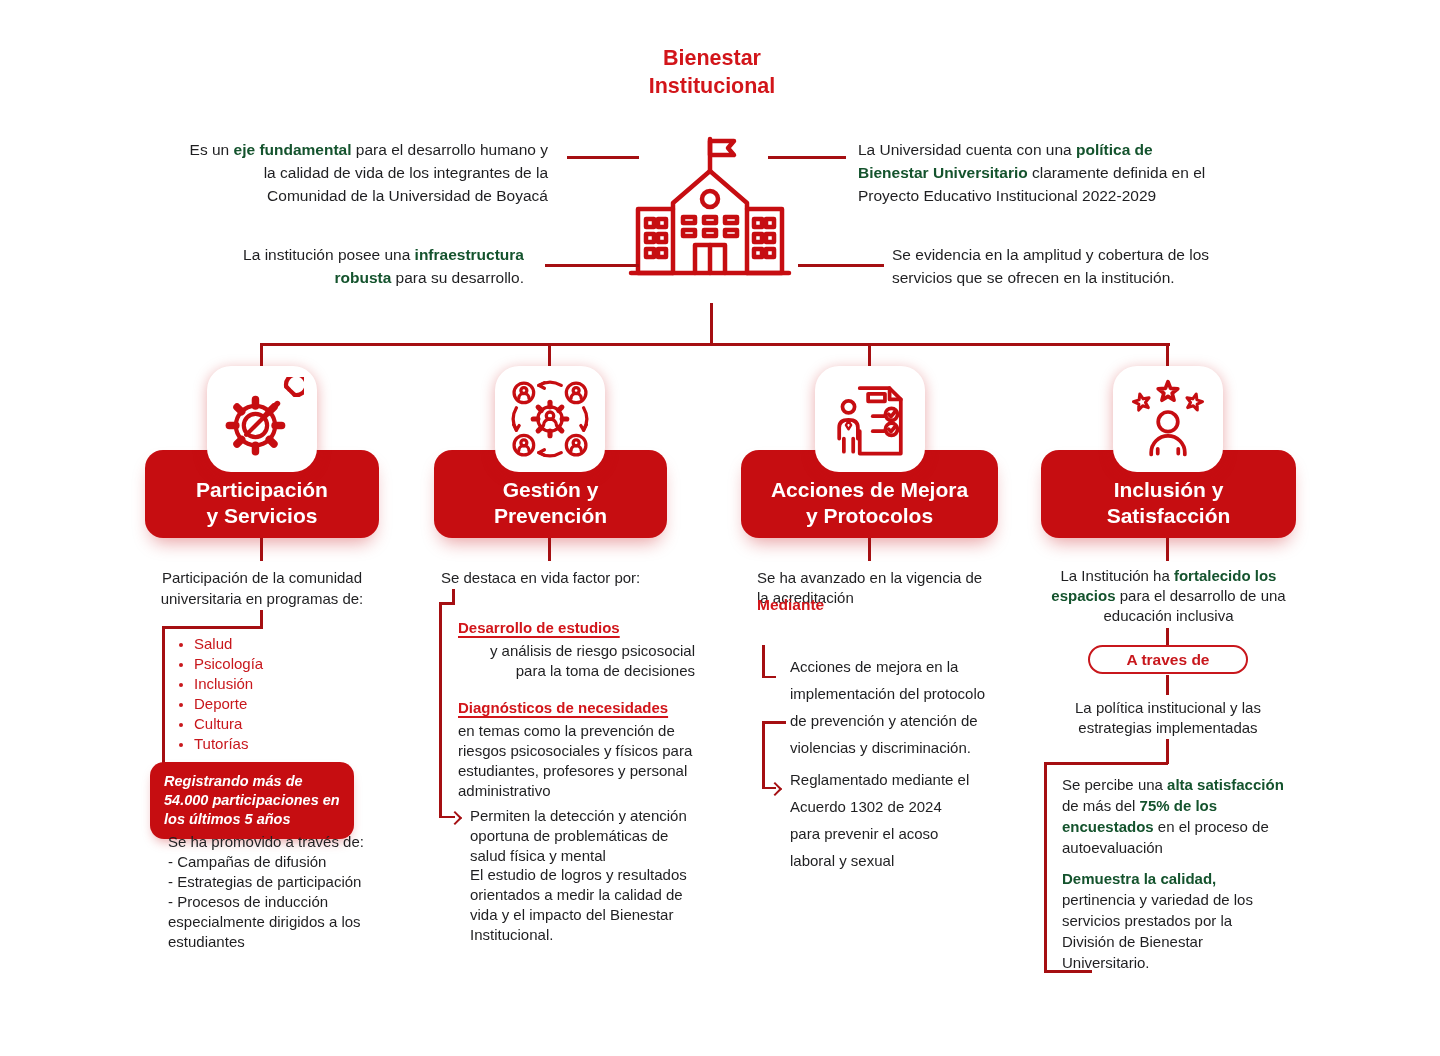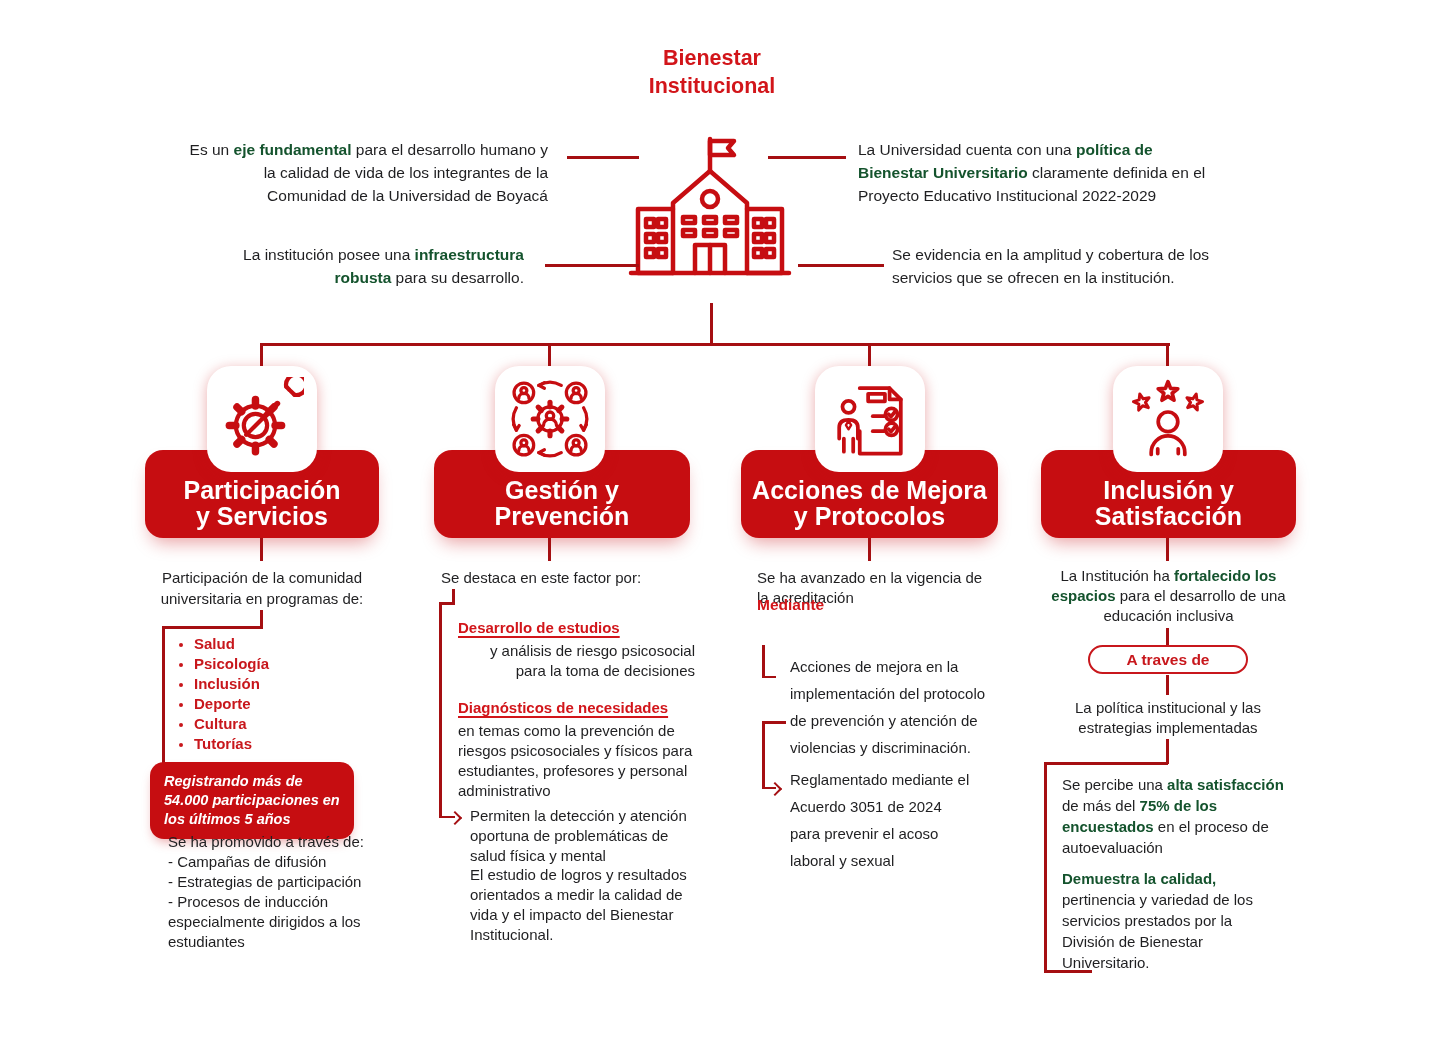--- a/index.html
+++ b/index.html
@@ -6,27 +6,27 @@
   .canvas{position:relative;width:1440px;height:1056px;background:#ffffff;overflow:hidden;
           font-family:"Liberation Sans",sans-serif;color:#1f1f21;}
   .abs{position:absolute;}
   .ln{position:absolute;background:#a50f12;}
   .title{font-size:21.5px;font-weight:bold;color:#d2151a;text-align:center;line-height:28px;}
   .note{font-size:15.5px;line-height:23px;}
   .seg-r{color:#14532d;font-weight:bold;}
   .hdr-box{position:absolute;background:#c60d11;border-radius:18px;height:88px;
            box-shadow:0 10px 18px -6px rgba(198,13,17,.40);}
   .hdr-box .t{position:absolute;left:0;right:0;top:27px;text-align:center;color:#fff;
-              font-size:25px;font-weight:bold;line-height:26px;}
+              font-size:21px;font-weight:bold;line-height:26px;}
   .icon-card{position:absolute;width:110px;height:106px;background:#fff;border-radius:24px;
              box-shadow:0 3px 14px rgba(198,13,17,.35);display:flex;align-items:center;justify-content:center;}
   .body-txt{font-size:15px;line-height:20px;}
   .red-head{color:#d2151a;font-weight:bold;text-decoration:underline;text-decoration-thickness:1.5px;text-underline-offset:3px;}
   .bullets{margin:0;padding:0 0 0 16px;list-style:disc;}
-  .bullets li{color:#c8171c;font-weight:bold;font-size:15px;line-height:20px;}
+  .bullets li{color:#c8171c;font-weight:normal;font-size:15px;line-height:20px;}
   .bullets li::marker{color:#c8171c;font-size:14px;}
   .hl-box{position:absolute;background:#c60d11;border-radius:14px;color:#fff;
           font-style:italic;font-weight:bold;font-size:14.5px;line-height:19px;padding:10px 14px;
           box-shadow:0 6px 12px -4px rgba(198,13,17,.4);}
   .pill{position:absolute;border:2.5px solid #c8171c;border-radius:17px;display:flex;
         align-items:center;justify-content:center;color:#c8171c;font-weight:bold;font-size:15.5px;}
   .chev{position:absolute;width:8px;height:8px;border-top:2.5px solid #a50f12;border-right:2.5px solid #a50f12;}
   .chev-r{transform:rotate(45deg);}
   svg{display:block;}
 </style>
@@ -85,21 +85,21 @@
   <div class="ln" style="left:710px;top:303px;width:3px;height:42px;"></div>
   <div class="ln" style="left:261px;top:343px;width:909px;height:3px;"></div>
   <div class="ln" style="left:260px;top:343px;width:3px;height:27px;"></div>
   <div class="ln" style="left:548px;top:343px;width:3px;height:27px;"></div>
   <div class="ln" style="left:868px;top:343px;width:3px;height:27px;"></div>
   <div class="ln" style="left:1166px;top:343px;width:3px;height:27px;"></div>
 
   <div class="hdr-box" style="left:145px;top:450px;width:234px;">
     <div class="t"><span>Participación</span><br><span>y Servicios</span></div>
   </div>
-  <div class="hdr-box" style="left:434px;top:450px;width:256px;">
+  <div class="hdr-box" style="left:434px;top:450px;width:233px;">
     <div class="t"><span>Gestión y</span><br><span>Prevención</span></div>
   </div>
   <div class="hdr-box" style="left:741px;top:450px;width:257px;">
     <div class="t"><span>Acciones de Mejora</span><br><span>y Protocolos</span></div>
   </div>
   <div class="hdr-box" style="left:1041px;top:450px;width:255px;">
     <div class="t"><span>Inclusión y</span><br><span>Satisfacción</span></div>
   </div>
 
   <div class="icon-card" style="left:207px;top:366px;">
@@ -206,21 +206,21 @@
     <li>Tutorías</li>
   </ul>
   <div class="hl-box" style="left:150px;top:762px;width:176px;">Registrando más de 54.000 participaciones en los últimos 5 años</div>
   <div class="abs body-txt" style="left:168px;top:832px;width:220px;">
     <div>Se ha promovido a través de:</div>
     <div>- Campañas de difusión</div>
     <div>- Estrategias de participación</div>
     <div>- Procesos de inducción especialmente dirigidos a los estudiantes</div>
   </div>
 
-  <div class="abs body-txt" style="left:441px;top:568px;width:240px;">Se destaca en este factor por:</div>
+  <div class="abs body-txt" style="left:441px;top:568px;width:240px;">Se destaca en vida factor por:</div>
   <div class="ln" style="left:452px;top:589px;width:2.5px;height:15px;"></div>
   <div class="ln" style="left:439px;top:602px;width:15.5px;height:2.5px;"></div>
   <div class="ln" style="left:439px;top:602px;width:2.5px;height:216px;"></div>
   <div class="ln" style="left:439px;top:815.5px;width:16px;height:2.5px;"></div>
   <div class="chev chev-r" style="left:450px;top:812.5px;"></div>
   <div class="abs body-txt" style="left:458px;top:618px;width:237px;">
     <div style="margin-bottom:17px;">
       <div class="red-head">Desarrollo de estudios</div>
       <div style="margin-top:3px;text-align:right;">y análisis de riesgo psicosocial para la toma de decisiones</div>
     </div>
@@ -234,21 +234,21 @@
 
   <div class="abs body-txt" style="left:757px;top:568px;width:230px;">Se ha avanzado en la vigencia de la acreditación</div>
   <div class="abs" style="left:757px;top:596px;font-size:15.5px;font-weight:bold;color:#d2151a;">Mediante</div>
   <div class="ln" style="left:762px;top:645px;width:2.5px;height:33px;"></div>
   <div class="ln" style="left:762px;top:675.5px;width:14px;height:2.5px;"></div>
   <div class="abs body-txt" style="left:790px;top:653px;width:200px;line-height:27px;">Acciones de mejora en la implementación del protocolo de prevención y atención de violencias y discriminación.</div>
   <div class="ln" style="left:762px;top:721px;width:24px;height:2.5px;"></div>
   <div class="ln" style="left:762px;top:721px;width:2.5px;height:68px;"></div>
   <div class="ln" style="left:762px;top:786.5px;width:14px;height:2.5px;"></div>
   <div class="chev chev-r" style="left:770px;top:783.5px;"></div>
-  <div class="abs body-txt" style="left:790px;top:766px;width:185px;line-height:27px;">Reglamentado mediante el Acuerdo 3051 de 2024 para prevenir el acoso laboral y sexual</div>
+  <div class="abs body-txt" style="left:790px;top:766px;width:185px;line-height:27px;">Reglamentado mediante el Acuerdo 1302 de 2024 para prevenir el acoso laboral y sexual</div>
 
   <div class="abs body-txt" style="left:1046px;top:566px;width:245px;text-align:center;"><span>La Institución ha </span><span class="seg-r">fortalecido los espacios</span><span> para el desarrollo de una educación inclusiva</span></div>
   <div class="ln" style="left:1166px;top:628px;width:3px;height:18px;"></div>
   <div class="pill" style="left:1088px;top:645px;width:156px;height:25px;">A traves de</div>
   <div class="ln" style="left:1166px;top:675px;width:3px;height:20px;"></div>
   <div class="abs body-txt" style="left:1052px;top:698px;width:232px;text-align:center;">La política institucional y las estrategias implementadas</div>
   <div class="ln" style="left:1166px;top:739px;width:2.5px;height:25px;"></div>
   <div class="ln" style="left:1044px;top:762px;width:124px;height:2.5px;"></div>
   <div class="ln" style="left:1044px;top:762px;width:2.5px;height:210px;"></div>
   <div class="ln" style="left:1044px;top:969.5px;width:48px;height:3px;"></div>

